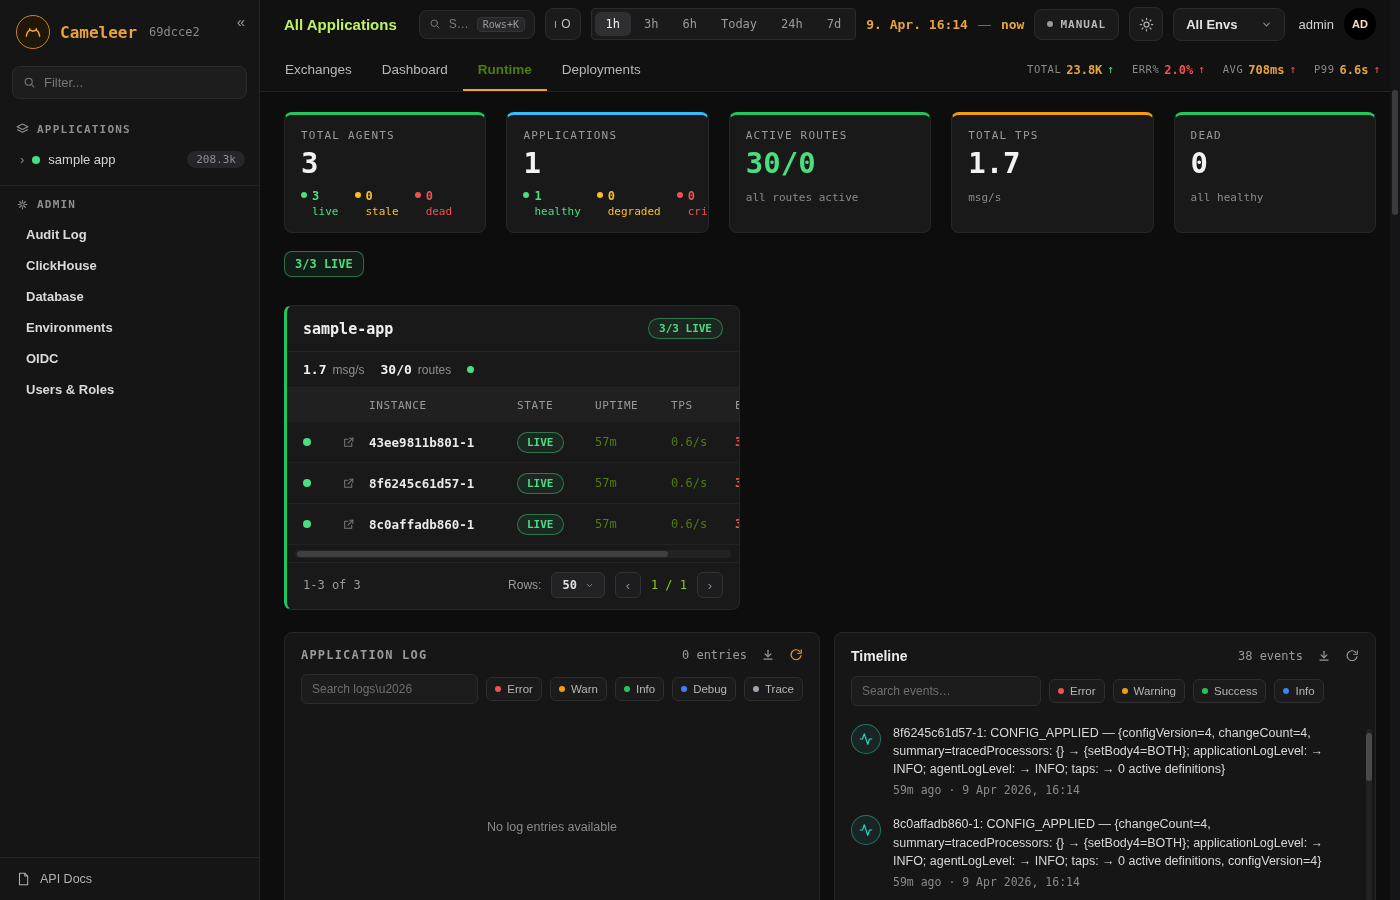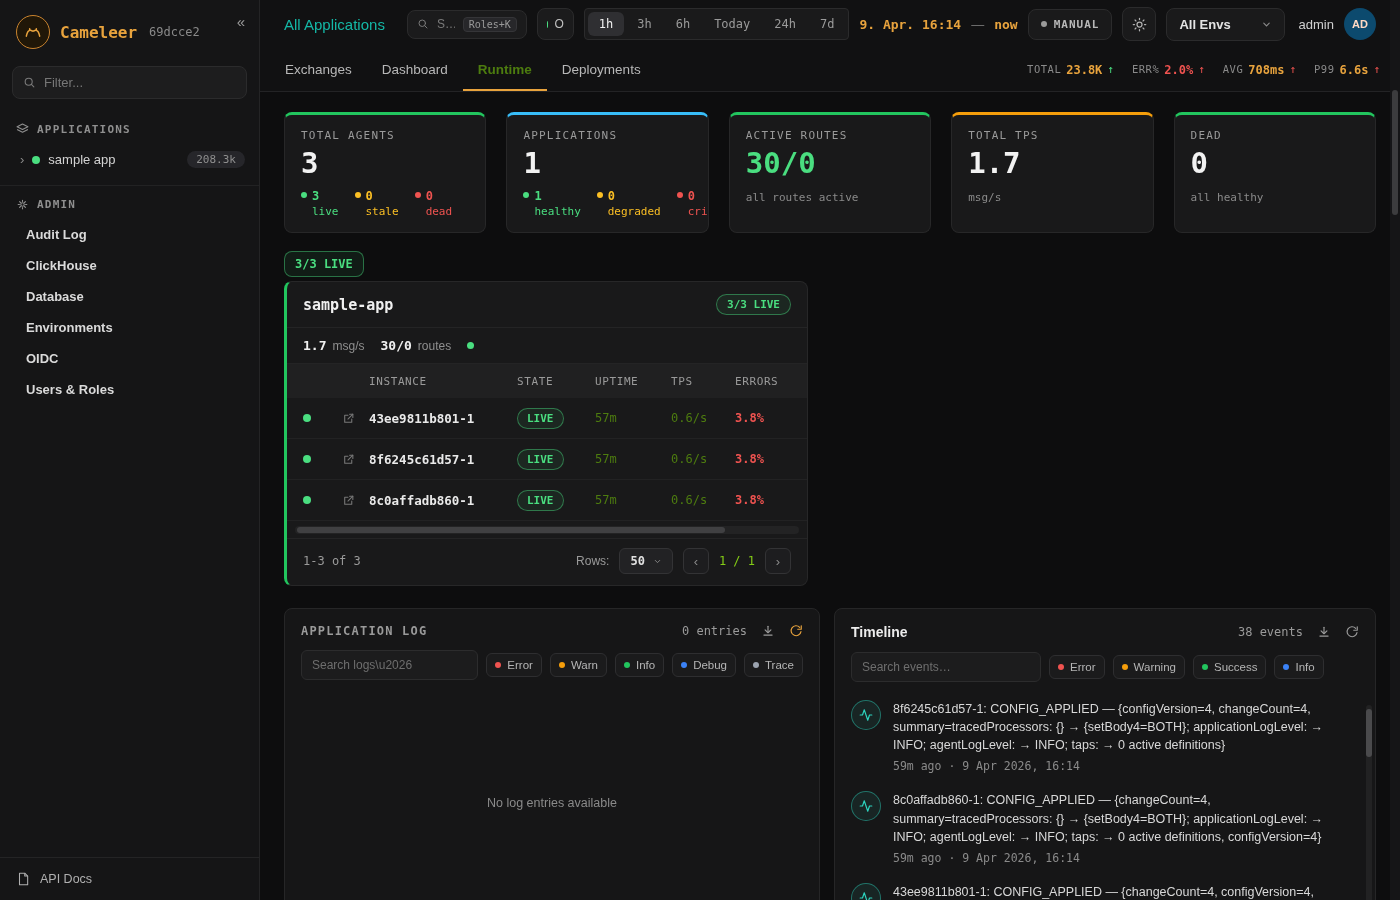--- a/index.html
+++ b/index.html
@@ -26,37 +26,37 @@
   .dot { border-radius:50%; display:inline-block; }
   .dot-green { background:#4ade80; }
   .sb-app .count-badge { margin-left:auto; background:#26262a; color:#8f8f8f; font-size:11px; padding:2px 9px; border-radius:10px; font-family:"DejaVu Sans Mono",monospace; }
   .sb-admin-block { margin-top:10px; border-top:1px solid #222223; padding-top:2px; }
   .sb-admin-item { padding:8px 16px 8px 26px; font-size:13px; font-weight:600; color:#dadada; cursor:pointer; }
   .sb-footer { margin-top:auto; border-top:1px solid #242425; padding:14px 16px; display:flex; align-items:center; gap:10px; color:#b0b0b0; font-size:12.5px; cursor:pointer; }
 
   
   .main { flex:1; min-width:0; display:flex; flex-direction:column; position:relative; background:#0d0d0e; }
   .topbar { height:48px; flex:0 0 48px; display:flex; align-items:center; gap:10px; padding:0 24px; background:#111112; }
-  .page-title { font-size:15px; font-weight:normal; color:#14b8a6; white-space:nowrap; }
+  .page-title { font-size:15px; font-weight:bold; color:#bef264; white-space:nowrap; }
   .tb-search { display:flex; align-items:center; gap:8px; background:#1b1b1c; border:1px solid #2b2b2c; border-radius:8px; padding:6px 9px; margin-left:12px; width:120px; color:#7a7a7a; font-size:12px; cursor:pointer; }
   .tb-search .stext { flex:1; overflow:hidden; white-space:nowrap; }
   .kbd { background:#27272a; border:1px solid #353538; border-radius:4px; padding:1px 5px; font-size:10px; color:#9a9a9a; font-family:"DejaVu Sans Mono",monospace; }
   .online-box { display:flex; align-items:center; gap:6px; background:#1b1b1c; border:1px solid #2b2b2c; border-radius:8px; padding:8px 9px; color:#c0c0c0; font-size:12px; max-width:44px; overflow:hidden; cursor:pointer; }
   .range-group { display:flex; background:#1a1a1b; border:1px solid #2b2b2c; border-radius:4px; padding:3px; gap:2px; }
   .range-btn { padding:5px 11px; border-radius:6px; font-size:12px; color:#9a9a9a; font-family:"DejaVu Sans Mono",monospace; cursor:pointer; white-space:nowrap; }
   .range-btn.active { background:#2f2f32; color:#f0f0f0; }
   .tb-time { color:#e8a33d; font-family:"DejaVu Sans Mono",monospace; font-size:13px; font-weight:bold; white-space:nowrap; }
   .tb-sep { color:#777; }
   .manual-btn { display:flex; gap:7px; align-items:center; border:1px solid #2b2b2c; background:#1a1a1b; border-radius:8px; padding:8px 12px; color:#b8b8b8; font-size:11px; letter-spacing:1px; font-family:"DejaVu Sans Mono",monospace; font-weight:bold; cursor:pointer; white-space:nowrap; }
   .dot-gray { background:#9a9a9a; }
   .icon-btn { width:34px; height:34px; border:1px solid #2b2b2c; background:#1a1a1b; border-radius:8px; display:flex; align-items:center; justify-content:center; color:#b0b0b0; cursor:pointer; flex:0 0 auto; }
   .env-select { display:flex; align-items:center; justify-content:space-between; gap:10px; border:1px solid #2b2b2c; background:#1a1a1b; border-radius:8px; padding:8px 12px; width:148px; color:#e4e4e4; font-size:13px; font-weight:bold; cursor:pointer; }
   .env-select .car { color:#8a8a8a; }
   .user-name { font-size:13px; color:#d0d0d0; margin-left:4px; }
-  .avatar { width:32px; height:32px; border-radius:50%; background:#0c4a6e; color:#ffd9c4; font-size:11px; font-weight:bold; display:flex; align-items:center; justify-content:center; cursor:pointer; flex:0 0 auto; }
+  .avatar { width:32px; height:32px; border-radius:50%; background:#000000; color:#ffd9c4; font-size:11px; font-weight:bold; display:flex; align-items:center; justify-content:center; cursor:pointer; flex:0 0 auto; }
 
   .tabsbar { height:44px; flex:0 0 44px; display:flex; align-items:stretch; padding:0 20px 0 10px; background:#111112; border-bottom:1px solid #232325; }
   .tab { padding:14px 15px 0; font-size:13.5px; color:#b8b8b8; cursor:pointer; border-bottom:2px solid transparent; }
   .tab.active { color:#4d7c0f; border-bottom-color:#e8a33d; font-weight:bold; }
   .topstats { margin-left:auto; display:flex; gap:18px; align-items:center; }
   .tstat { display:flex; gap:5px; align-items:flex-start; font-family:"DejaVu Sans Mono",monospace; font-size:12px; }
   .tstat .lbl { color:#8a8a8a; font-size:10.5px; letter-spacing:.5px; }
   .tstat .val { font-weight:bold; }
   .val-amber { color:#e8a33d; } .val-red { color:#ef5350; }
   .arr-green { color:#4ade80; font-size:11px; } .arr-red { color:#ef5350; font-size:11px; }
@@ -73,21 +73,21 @@
   .mini { display:flex; gap:5px; font-family:"DejaVu Sans Mono",monospace; }
   .mini .dot { width:6px; height:6px; margin-top:4px; background:currentColor; flex:0 0 auto; }
   .mini .mv { font-size:12px; font-weight:bold; line-height:1.2; }
   .mini .ml { font-size:11px; }
   .c-green { color:#4ade80; } .c-orange { color:#fbbf24; } .c-red { color:#ef5350; }
 
   .live-row { margin-top:18px; }
   .live-pill { display:inline-block; font-family:"DejaVu Sans Mono",monospace; font-size:12px; font-weight:bold; color:#4ade80; border:1px solid rgba(74,222,128,.45); background:rgba(74,222,128,.07); border-radius:8px; padding:5px 10px; }
 
   
-  .app-card { margin-top:4px; width:524px; background:#19191a; border:1px solid #272728; border-left:3px solid #22c55e; border-radius:8px; overflow:hidden; }
+  .app-card { margin-top:28px; width:456px; background:#19191a; border:1px solid #272728; border-left:3px solid #22c55e; border-radius:8px; overflow:hidden; }
   .ac-header { display:flex; align-items:center; justify-content:space-between; padding:12px 16px; border-bottom:1px solid #242425; }
   .ac-title { font-family:"DejaVu Sans Mono",monospace; font-size:15px; font-weight:bold; color:#f0f0f0; }
   .badge-live { font-family:"DejaVu Sans Mono",monospace; font-size:11px; font-weight:bold; color:#4ade80; border:1px solid rgba(74,222,128,.45); background:rgba(74,222,128,.07); border-radius:12px; padding:3px 10px; }
   .ac-metrics { display:flex; align-items:baseline; gap:6px; padding:10px 16px; border-bottom:1px solid #242425; }
   .ac-metrics .mv { font-family:"DejaVu Sans Mono",monospace; font-size:13px; font-weight:bold; color:#f0f0f0; }
   .ac-metrics .mu { font-size:12px; color:#8f8f8f; margin-right:10px; }
   .ac-metrics .dot { width:7px; height:7px; align-self:center; }
   .tbl { overflow:hidden; }
   .trow { display:grid; grid-template-columns:40px 42px 148px 78px 76px 64px 76px 70px; align-items:center; width:594px; }
   .thead { background:#202021; height:34px; color:#9a9a9a; font-size:11px; font-family:"DejaVu Sans Mono",monospace; letter-spacing:.6px; }
@@ -216,21 +216,21 @@
     <span class="page-title">All Applications</span>
 
     <div class="tb-search">
       <span>
         <svg width="12" height="12" viewBox="0 0 24 24" fill="none" stroke="currentColor" stroke-width="2" stroke-linecap="round">
             <circle cx="10.5" cy="10.5" r="6.5"></circle>
             <path d="M15.5 15.5 20 20"></path>
           </svg>
       </span>
       <span class="stext">S…</span>
-      <span class="kbd">Roles+K</span>
+      <span class="kbd">Rows+K</span>
     </div>
 
     <div class="online-box">
       <span class="dot dot-green" style="width:7px;height:7px;"></span>
       <span>O</span>
     </div>
 
     <div class="range-group">
       <span class="range-btn active">1h</span>
       <span class="range-btn">3h</span>

